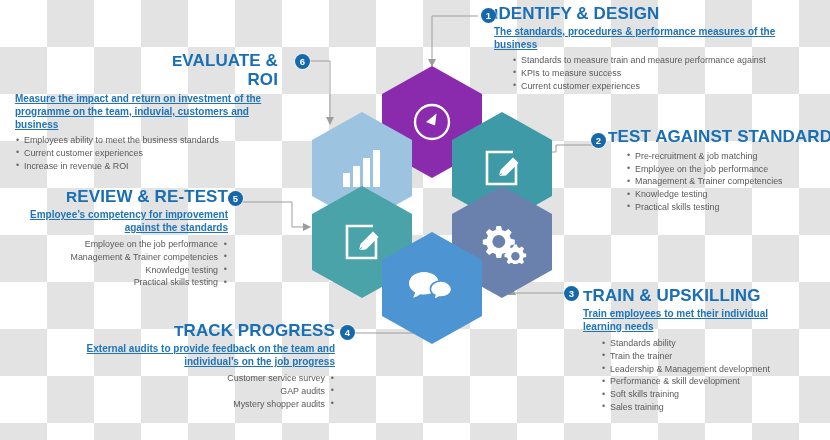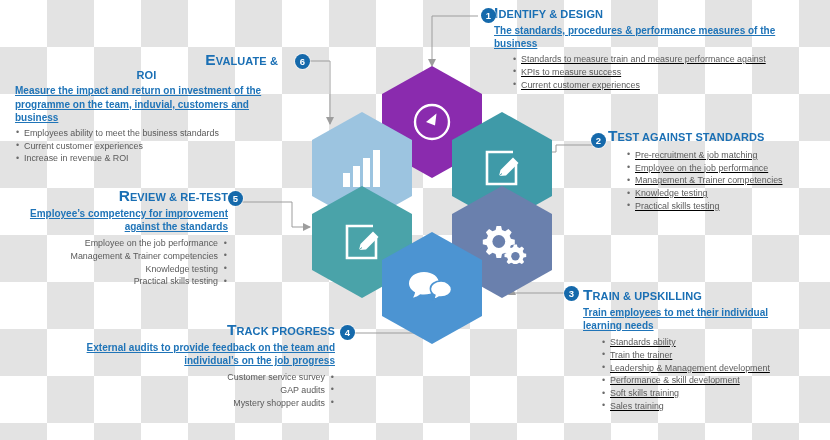--- a/index.html
+++ b/index.html
@@ -16,38 +16,38 @@
   }
   #stage{position:absolute;left:0;top:0;width:830px;height:440px;}
 
   
   .block{position:absolute;}
   .hdr{
     color:#1a6fb4;font-weight:bold;line-height:1.05;
     letter-spacing:.1px;white-space:nowrap;
   }
   .hdr .cap{font-size:15.5px;}
-  .hdr .sc{font-size:11px;text-align:center;}
+  .hdr .sc{font-size:17px;}
   .sub{
     color:#1f74b8;font-weight:bold;font-size:10px;line-height:1.32;
     margin-top:2px;
     text-decoration:underline;
   }
   ul.bul{margin:3px 0 0 0;padding:0;list-style:none;}
   ul.bul li{
     color:#5a5a5a;font-size:8.9px;line-height:1.43;
     padding-left:9px;position:relative;
   }
   ul.bul li:before{
     content:"\2022";position:absolute;left:1px;top:-0.5px;color:#6a6a6a;font-size:9px;
   }
   .ralign{text-align:right;}
   .ralign ul.bul li{padding-left:0;padding-right:10px;}
   .ralign ul.bul li:before{left:auto;right:1px;}
-  .indent ul.bul{margin-left:18px;text-decoration:underline;}
+  .indent ul.bul{margin-left:18px;}
 
   
   .badge{
     position:absolute;width:15px;height:15px;border-radius:50%;
     background:#1569ab;color:#fff;font-size:9.5px;font-weight:bold;
     display:flex;align-items:center;justify-content:center;
     line-height:1;box-shadow:0 0 0 1px rgba(255,255,255,.45);
   }
 
   

